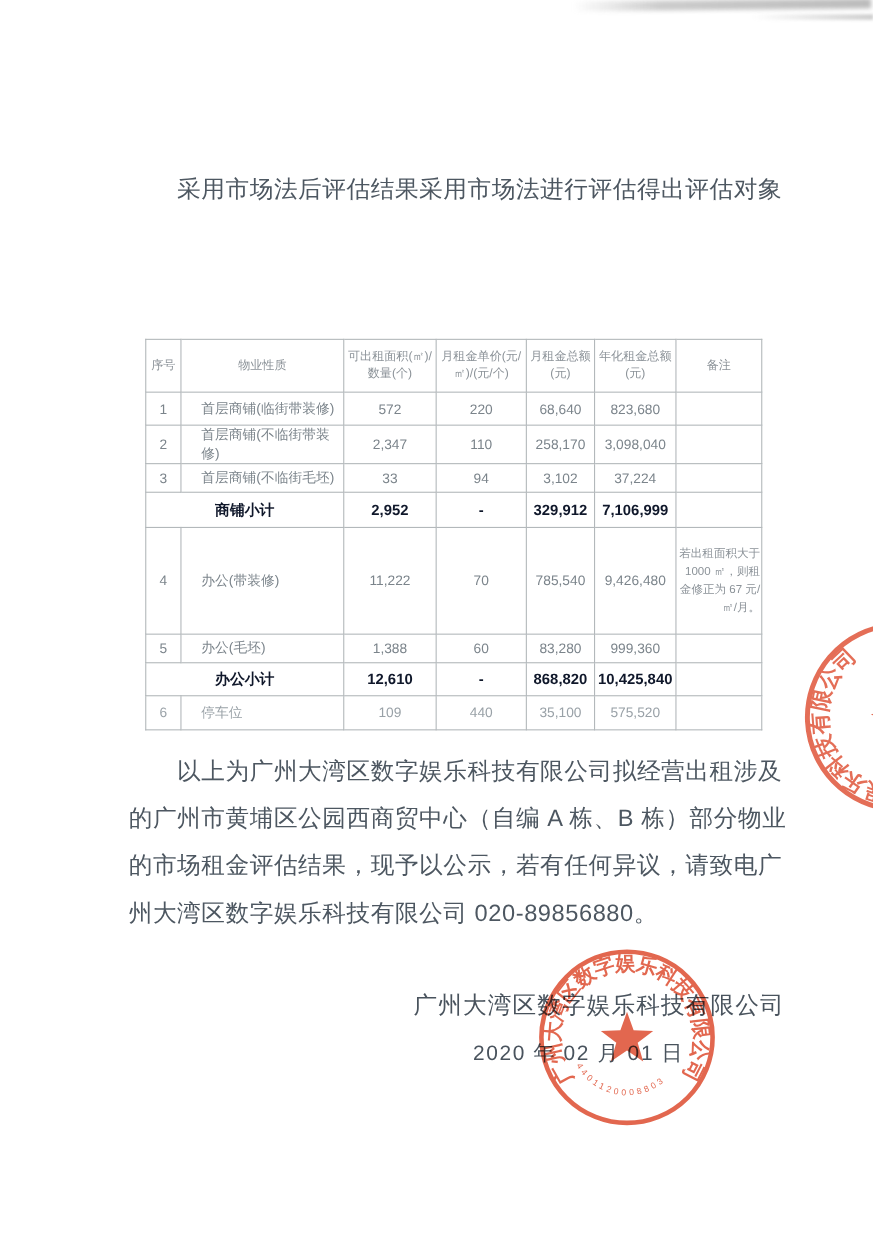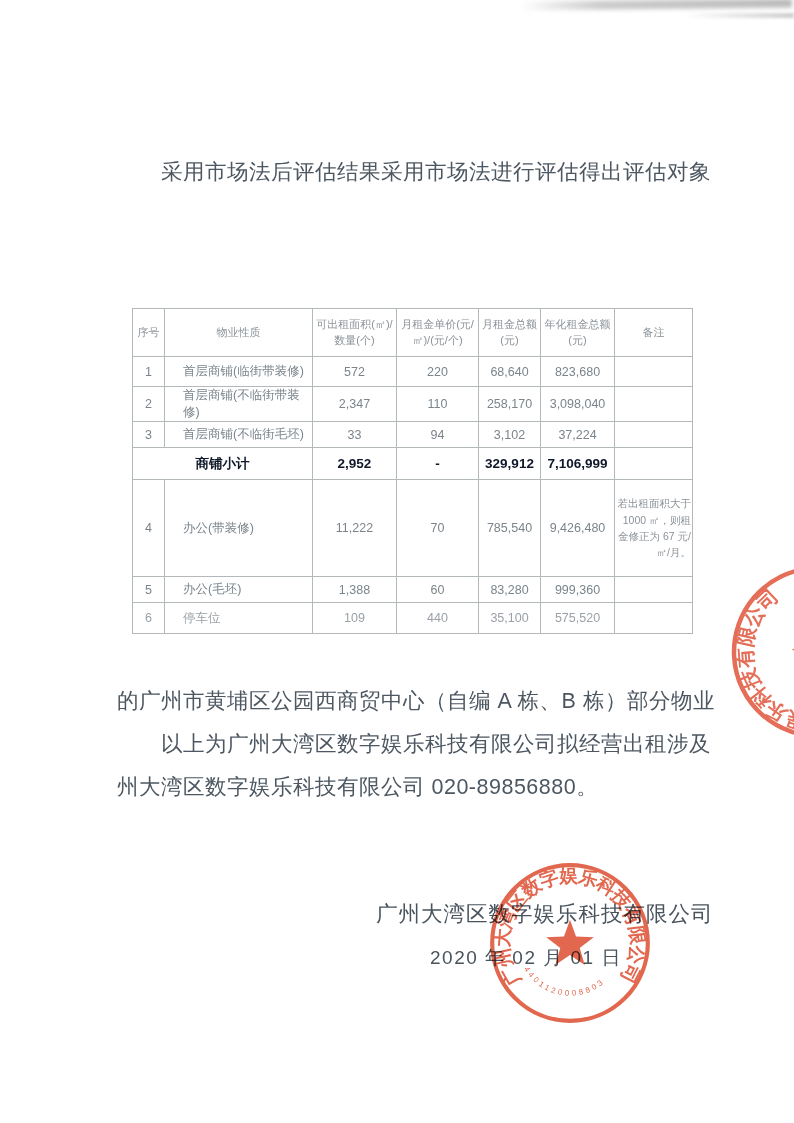--- a/index.html
+++ b/index.html
@@ -134,35 +134,44 @@
       </tr>
       <tr style="height:26px">
         <td>5</td>
         <td class="prop">办公(毛坯)</td>
         <td>1,388</td>
         <td>60</td>
         <td>83,280</td>
         <td>999,360</td>
         <td class="remark-cell"></td>
       </tr>
+      <tr class="sub" style="height:30px">
+        <td colspan="2">办公小计</td>
+        <td>12,610</td>
+        <td>-</td>
+        <td>868,820</td>
+        <td>10,425,840</td>
+        <td class="remark-cell"></td>
+      </tr>
       <tr class="faint" style="height:31px">
         <td>6</td>
         <td class="prop">停车位</td>
         <td>109</td>
         <td>440</td>
         <td>35,100</td>
         <td>575,520</td>
         <td class="remark-cell"></td>
       </tr>
     </tbody>
   </table>
 
   <div class="para closing">
+    <div class="line indent">以上为广州大湾区数字娱乐科技有限公司拟经营出租涉及</div>
     <div class="line">的广州市黄埔区公园西商贸中心（自编 A 栋、B 栋）部分物业</div>
-    <div class="line indent">以上为广州大湾区数字娱乐科技有限公司拟经营出租涉及</div>
+    <div class="line">的市场租金评估结果，现予以公示，若有任何异议，请致电广</div>
     <div class="line">州大湾区数字娱乐科技有限公司 020-89856880。</div>
   </div>
 
   <div class="signature">
     <div class="sig-company">广州大湾区数字娱乐科技有限公司</div>
     <div class="sig-date">2020 年 02 月 01 日</div>
   </div>
 
   <svg class="seal seal-main" viewBox="0 0 190 190">
     <circle cx="95" cy="95" r="84" fill="none" stroke="#dd4a2d" stroke-width="4.5"></circle>

